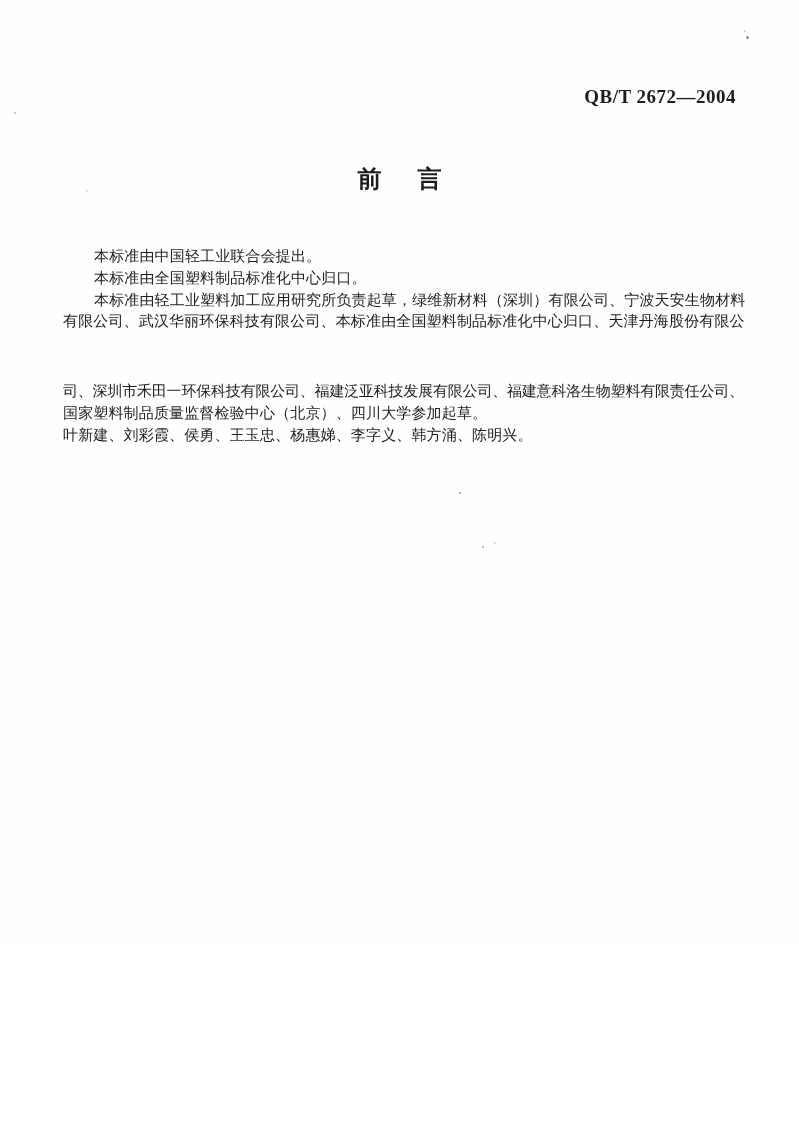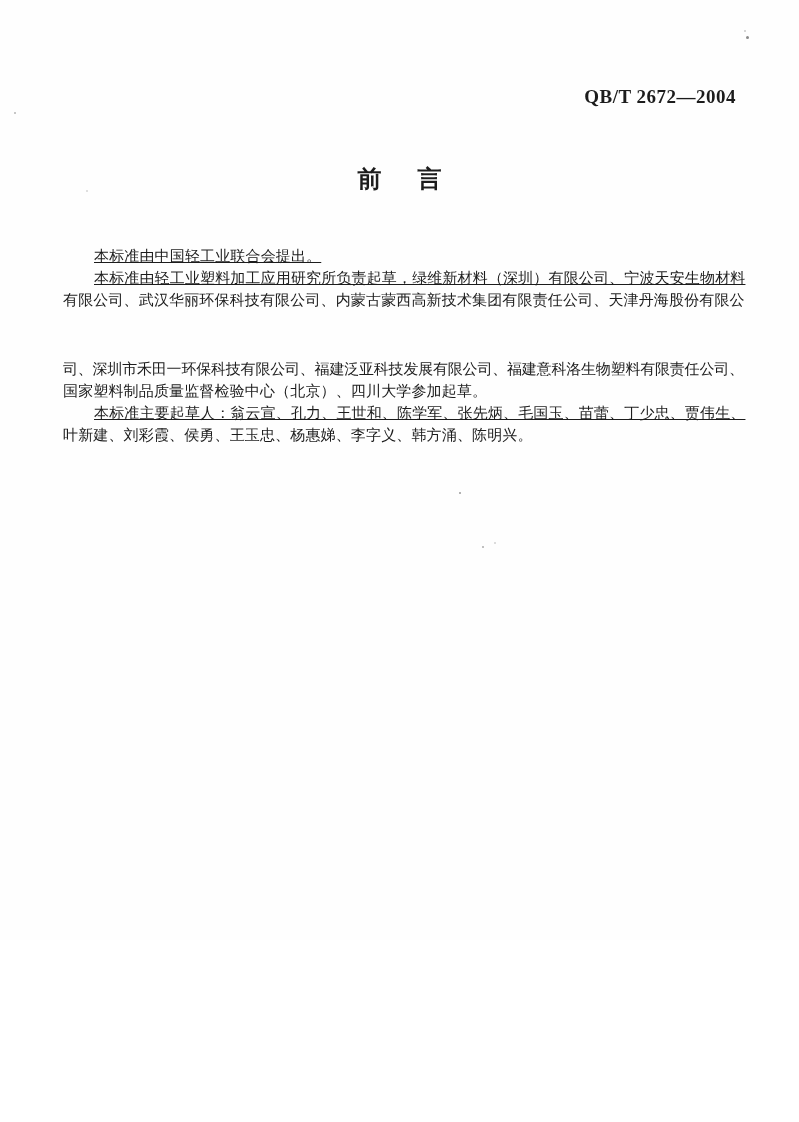--- a/index.html
+++ b/index.html
@@ -45,21 +45,20 @@
     width: 692px;
     font-size: 15px;
     line-height: 21.8px;
   }
   .line {
     white-space: nowrap;
     letter-spacing: 0.15px;
   }
   .line.indent {
     padding-left: 31px;
-    text-decoration: underline;
   }
   
   .line.tight {
     letter-spacing: -0.2px;
     margin-top: 48px;
   }
   .speck {
     position: absolute;
     border-radius: 50%;
   }
@@ -76,25 +75,25 @@
 <body>
 
 <div class="page">
 
   <div class="header-code">QB/T 2672—2004</div>
 
   <div class="doc-title">前　言</div>
 
   <div class="body-text">
     <div class="line indent">本标准由中国轻工业联合会提出。</div>
+    <div class="line indent">本标准由全国塑料制品标准化中心归口。</div>
     <div class="line indent">本标准由轻工业塑料加工应用研究所负责起草，绿维新材料（深圳）有限公司、宁波天安生物材料</div>
-    <div class="line">有限公司、武汉华丽环保科技有限公司、内蒙古蒙西高新技术集团有限责任公司、天津丹海股份有限公</div>
+    <div class="line">有限公司、武汉华丽环保科技有限公司、本标准由全国塑料制品标准化中心归口、天津丹海股份有限公</div>
     <div class="line tight">司、深圳市禾田一环保科技有限公司、福建泛亚科技发展有限公司、福建意科洛生物塑料有限责任公司、</div>
     <div class="line">国家塑料制品质量监督检验中心（北京）、四川大学参加起草。</div>
-    <div class="line indent">本标准主要起草人：翁云宣、孔力、王世和、陈学军、张先炳、毛国玉、苗蕾、丁少忠、贾伟生、</div>
     <div class="line">叶新建、刘彩霞、侯勇、王玉忠、杨惠娣、李字义、韩方涌、陈明兴。</div>
   </div>
 
   <div class="speck sp1"></div>
   <div class="speck sp2"></div>
   <div class="speck sp3"></div>
   <div class="speck sp4"></div>
   <div class="speck sp5"></div>
   <div class="speck sp6"></div>
   <div class="speck sp7"></div>

